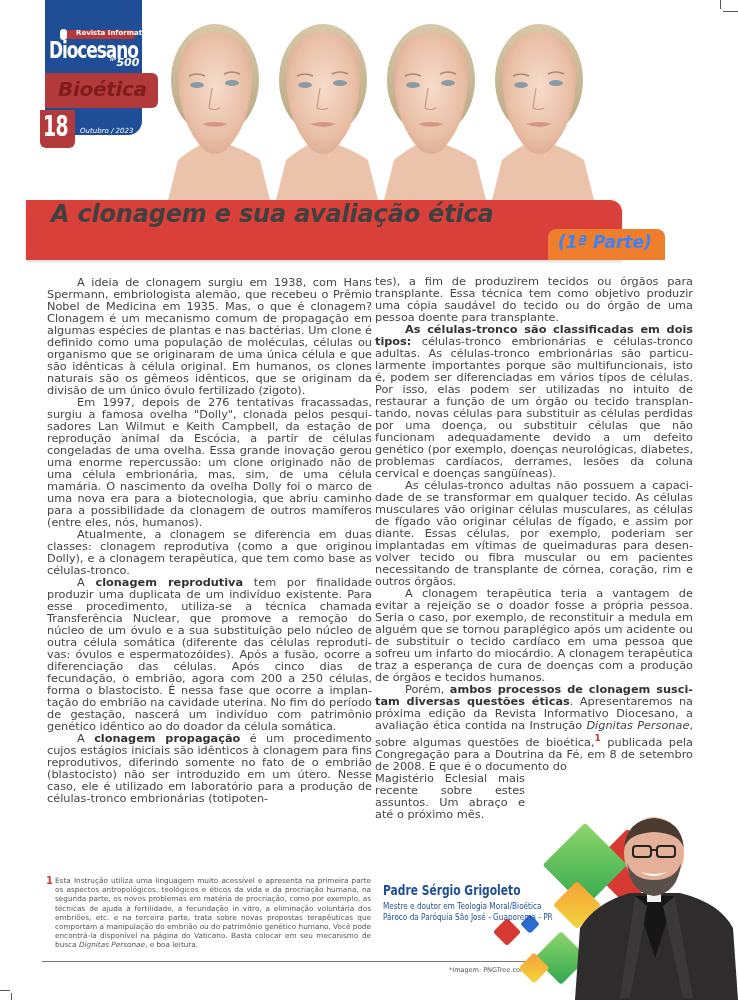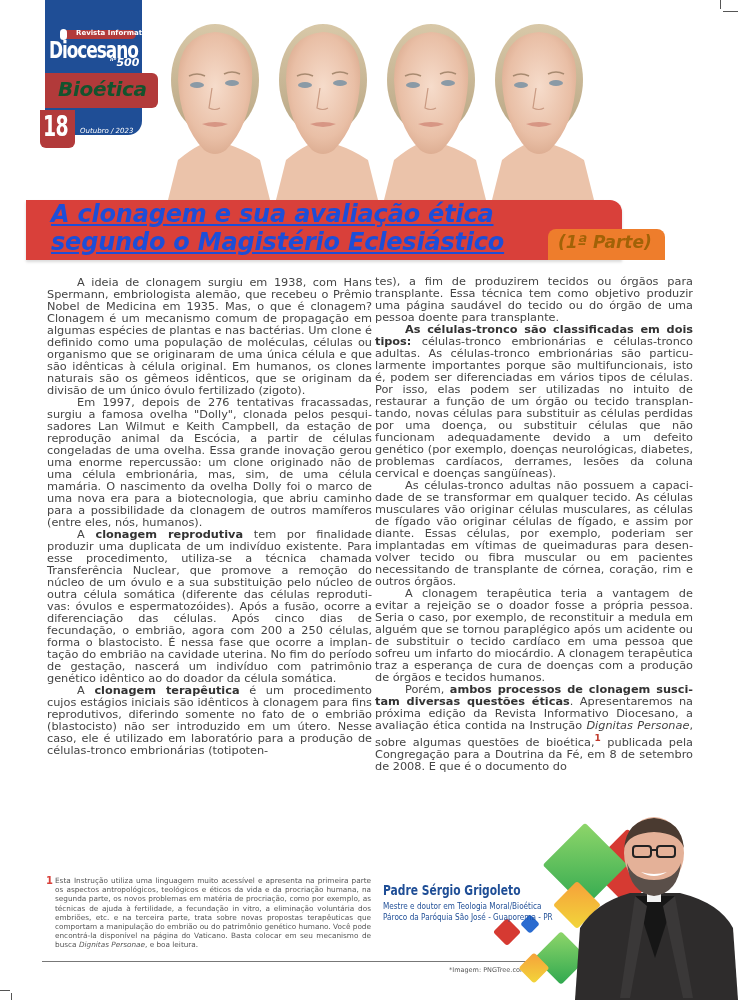--- a/index.html
+++ b/index.html
@@ -10,33 +10,33 @@
 
   
   .mast-blue { position: absolute; left: 45px; top: 0; width: 97px; height: 135px; background: #1f4e96; border-bottom-right-radius: 14px; }
   .mast-pill { position: absolute; left: 60px; top: 30px; width: 76px; height: 9px; background: #b23a3a; border-radius: 5px; }
   .mast-dot { position: absolute; left: 60px; top: 29px; width: 7px; height: 11px; background: #fff; border-radius: 4px; }
   .mast-sub { position: absolute; left: 76px; top: 29px; font: bold 7px "DejaVu Sans", sans-serif; color: #fff; white-space: nowrap; }
   .mast-title { position: absolute; left: 49px; top: 37px; font: bold 23px "DejaVu Sans Condensed", "DejaVu Sans", sans-serif; color: #fff; letter-spacing: -1.3px; transform: scaleX(0.82); transform-origin: left top; white-space: nowrap; }
   .mast-num { position: absolute; left: 110px; top: 56px; font: bold italic 11px "DejaVu Sans", sans-serif; color: #fff; white-space: nowrap; }
   .mast-num small { font-size: 5px; vertical-align: top; }
   .section-bar { position: absolute; left: 45px; top: 73px; width: 113px; height: 35px; background: #b23a3a; border-radius: 0 6px 6px 0; }
-  .section-label { position: absolute; left: 58px; top: 77px; font: bold italic 20px "DejaVu Sans", sans-serif; color: #14532d; white-space: nowrap; letter-spacing: -0.3px; }
+  .section-label { position: absolute; left: 58px; top: 77px; font: bold italic 20px "DejaVu Sans", sans-serif; color: #7f1d1d; white-space: nowrap; letter-spacing: -0.3px; }
   .page-box { position: absolute; left: 40px; top: 110px; width: 35px; height: 38px; background: #b23a3a; border-radius: 0 0 6px 6px; }
   .page-num { position: absolute; left: 43px; top: 110px; font: bold 28px "DejaVu Sans Condensed", "DejaVu Sans", sans-serif; color: #fff; transform: scaleX(0.75); transform-origin: left top; letter-spacing: -1px; }
   .issue-date { position: absolute; left: 80px; top: 119px; font: italic 7px "DejaVu Sans", sans-serif; color: #fff; white-space: nowrap; margin-top: 8px; }
 
   
   .hero { position: absolute; left: 160px; top: 10px; width: 440px; height: 190px; }
 
   
   .banner { position: absolute; left: 26px; top: 200px; width: 596px; height: 60px; background: #d9403a; border-radius: 0 12px 0 0; box-shadow: 0 2px 3px rgba(0,0,0,0.15); }
-  .title { position: absolute; left: 51px; top: 200px; font: bold italic 24px "DejaVu Sans", sans-serif; color: #1d4ed8; line-height: 28px; letter-spacing: -0.2px; white-space: nowrap; text-decoration: underline; }
+  .title { position: absolute; left: 51px; top: 200px; font: bold italic 24px "DejaVu Sans", sans-serif; color: #404040; line-height: 28px; letter-spacing: -0.2px; white-space: nowrap; }
   .part-badge { position: absolute; left: 548px; top: 229px; width: 117px; height: 31px; background: #ee7d2c; border-radius: 8px 8px 0 0; }
-  .part-label { position: absolute; left: 558px; top: 232px; font: bold italic 17px "DejaVu Sans", sans-serif; color: #a16207; white-space: nowrap; }
+  .part-label { position: absolute; left: 558px; top: 232px; font: bold italic 17px "DejaVu Sans", sans-serif; color: #3b82f6; white-space: nowrap; }
 
   
   .col { position: absolute; font-family: "DejaVu Sans", sans-serif; font-size: 11.3px; line-height: 12px; color: #444; text-align: justify; hyphens: manual; }
   .col p { text-indent: 30px; }
   .col b { color: #333; }
   .col1 { left: 47px; top: 277px; width: 325px; }
   .col2 { left: 375px; top: 276px; width: 318px; }
   .col2 .tail { width: 150px; text-indent: 0; }
   .fn-mark { color: #c0392b; font-weight: bold; font-size: 9px; vertical-align: super; }
 
@@ -96,38 +96,40 @@
     </g>
   </defs>
   <use href="#face" x="0" y="0"></use>
   <use href="#face" x="108" y="0"></use>
   <use href="#face" x="216" y="0"></use>
   <use href="#face" x="324" y="0"></use>
 </svg>
 
 <div class="banner"></div>
 <h1 class="title">
-  <span>A clonagem e sua avaliação ética</span><br><span>segundo o Magistério Eclesiástico</span>
+  <span>A clonagem e sua avaliação ética</span><br>
 </h1>
 <div class="part-badge"></div>
 <div class="part-label">(1ª Parte)</div>
 
 <div class="col col1">
   <p>A ideia de clonagem surgiu em 1938, com Hans Spermann, embriologista alemão, que recebeu o Prêmio Nobel de Medicina em 1935. Mas, o que é clonagem? Clonagem é um mecanismo comum de propagação em algumas espécies de plantas e nas bactérias. Um clone é definido como uma população de moléculas, células ou organismo que se originaram de uma única célula e que são idênticas à célula original. Em humanos, os clones naturais são os gêmeos idênticos, que se originam da divisão de um único óvulo fertilizado (zigoto).</p>
   <p>Em 1997, depois de 276 tentativas fracassadas, surgiu a famosa ovelha "Dolly", clonada pelos pesqui­sadores Lan Wilmut e Keith Campbell, da estação de reprodução animal da Escócia, a partir de células congeladas de uma ovelha. Essa grande inovação gerou uma enorme repercussão: um clone originado não de uma célula embrionária, mas, sim, de uma célula mamária. O nascimento da ovelha Dolly foi o marco de uma nova era para a biotecnologia, que abriu caminho para a possibilidade da clonagem de outros mamíferos (entre eles, nós, humanos).</p>
+  <p>Atualmente, a clonagem se diferencia em duas classes: clonagem reprodutiva (como a que originou Dolly), e a clonagem terapêutica, que tem como base as células-tronco.</p>
   <p><span>A </span><b>clonagem reprodutiva</b><span> tem por finalidade produzir uma duplicata de um indivíduo existente. Para esse procedimento, utiliza-se a técnica chamada Transferência Nuclear, que promove a remoção do núcleo de um óvulo e a sua substituição pelo núcleo de outra célula somática (diferente das células reproduti­vas: óvulos e espermatozóides). Após a fusão, ocorre a diferenciação das células. Após cinco dias de fecundação, o embrião, agora com 200 a 250 células, forma o blastocisto. É nessa fase que ocorre a implan­tação do embrião na cavidade uterina. No fim do período de gestação, nascerá um indivíduo com patrimônio genético idêntico ao do doador da célula somática.</span></p>
-  <p><span>A </span><b>clonagem terapêutica</b><span> é um procedimento cujos estágios iniciais são idênticos à clonagem para fins reprodutivos, diferindo somente no fato de o embrião (blastocisto) não ser introduzido em um útero. Nesse caso, ele é utilizado em laboratório para a produção de células-tronco embrionárias (totipoten-</span></p>
+  <p><span>A </span><b>clonagem propagação</b><span> é um procedimento cujos estágios iniciais são idênticos à clonagem para fins reprodutivos, diferindo somente no fato de o embrião (blastocisto) não ser introduzido em um útero. Nesse caso, ele é utilizado em laboratório para a produção de células-tronco embrionárias (totipoten-</span></p>
 </div>
 
 <div class="col col2">
-  <p style="text-indent:0">tes), a fim de produzirem tecidos ou órgãos para transplante. Essa técnica tem como objetivo produzir uma página saudável do tecido ou do órgão de uma pessoa doente para transplante.</p>
+  <p style="text-indent:0">tes), a fim de produzirem tecidos ou órgãos para transplante. Essa técnica tem como objetivo produzir uma cópia saudável do tecido ou do órgão de uma pessoa doente para transplante.</p>
   <p><b>As células-tronco são classificadas em dois tipos:</b><span> células-tronco embrionárias e células-tronco adultas. As células-tronco embrionárias são particu­larmente importantes porque são multifuncionais, isto é, podem ser diferenciadas em vários tipos de células. Por isso, elas podem ser utilizadas no intuito de restaurar a função de um órgão ou tecido transplan­tando, novas células para substituir as células perdi­das por uma doença, ou substituir células que não funcionam adequadamente devido a um defeito genético (por exemplo, doenças neurológicas, diabetes, problemas cardíacos, derrames, lesões da coluna cervical e doenças sangüíneas).</span></p>
   <p>As células-tronco adultas não possuem a capaci­dade de se transformar em qualquer tecido. As células musculares vão originar células musculares, as células de fígado vão originar células de fígado, e assim por diante. Essas células, por exemplo, poderiam ser implantadas em vítimas de queimaduras para desen­volver tecido ou fibra muscular ou em pacientes necessitando de transplante de córnea, coração, rim e outros órgãos.</p>
   <p>A clonagem terapêutica teria a vantagem de evitar a rejeição se o doador fosse a própria pessoa. Seria o caso, por exemplo, de reconstituir a medula em alguém que se tornou paraplégico após um acidente ou de substituir o tecido cardíaco em uma pessoa que sofreu um infarto do miocárdio. A clonagem terapêut­ica traz a esperança de cura de doenças com a produção de órgãos e tecidos humanos.</p>
   <p><span>Porém, </span><b>ambos processos de clonagem susci­tam diversas questões éticas</b><span>. Apresentaremos na próxima edição da Revista Informativo Diocesano, a avaliação ética contida na Instrução </span><i>Dignitas Personae</i><span>, sobre algumas questões de bioética,</span><span class="fn-mark">1</span><span> publicada pela Congregação para a Doutrina da Fé, em 8 de setembro de 2008. E que é o documento do</span></p>
+  <p class="tail">Magistério Eclesial mais recente sobre estes assun­tos. Um abraço e até o próximo mês.</p>
 </div>
 
 <div class="footnote">
   <span class="footnote-num">1</span>
   <span>Esta Instrução utiliza uma linguagem muito acessível e apresenta na primeira parte os aspectos antropológicos, teológicos e éticos da vida e da procriação humana, na segunda parte, os novos problemas em matéria de procriação, como por exemplo, as técnicas de ajuda à fertilidade, a fecundação in vitro, a eliminação voluntária dos embriões, etc. e na terceira parte, trata sobre novas propostas terapêuticas que comportam a manipulação do embrião ou do patrimônio genético humano. Você pode encontrá-la disponível na página do Vaticano. Basta colocar em seu mecanismo de busca </span><i>Dignitas Personae</i><span>, e boa leitura.</span>
 </div>
 <div class="divider"></div>
 <div class="credit">*Imagem: PNGTree.com</div>
 
 <div class="sq" style="left:600px;top:840px;width:55px;height:55px;background:#d63a32;"></div>

